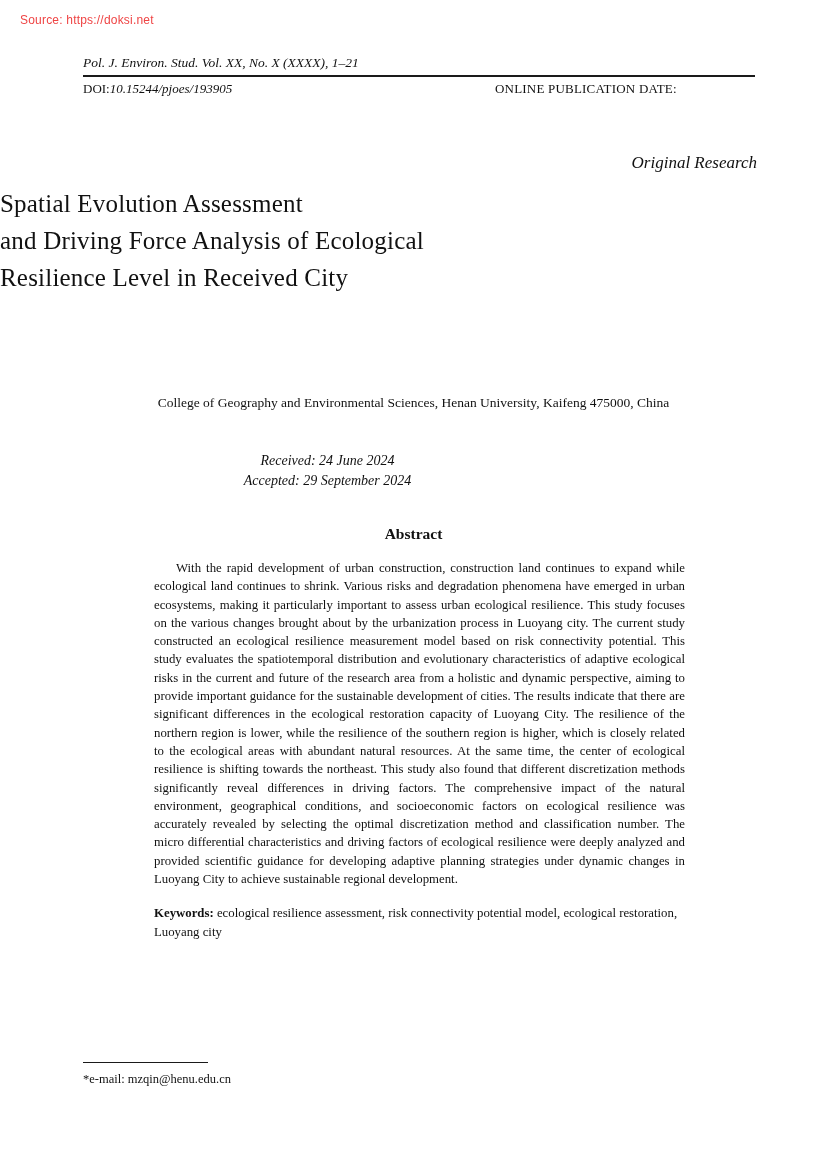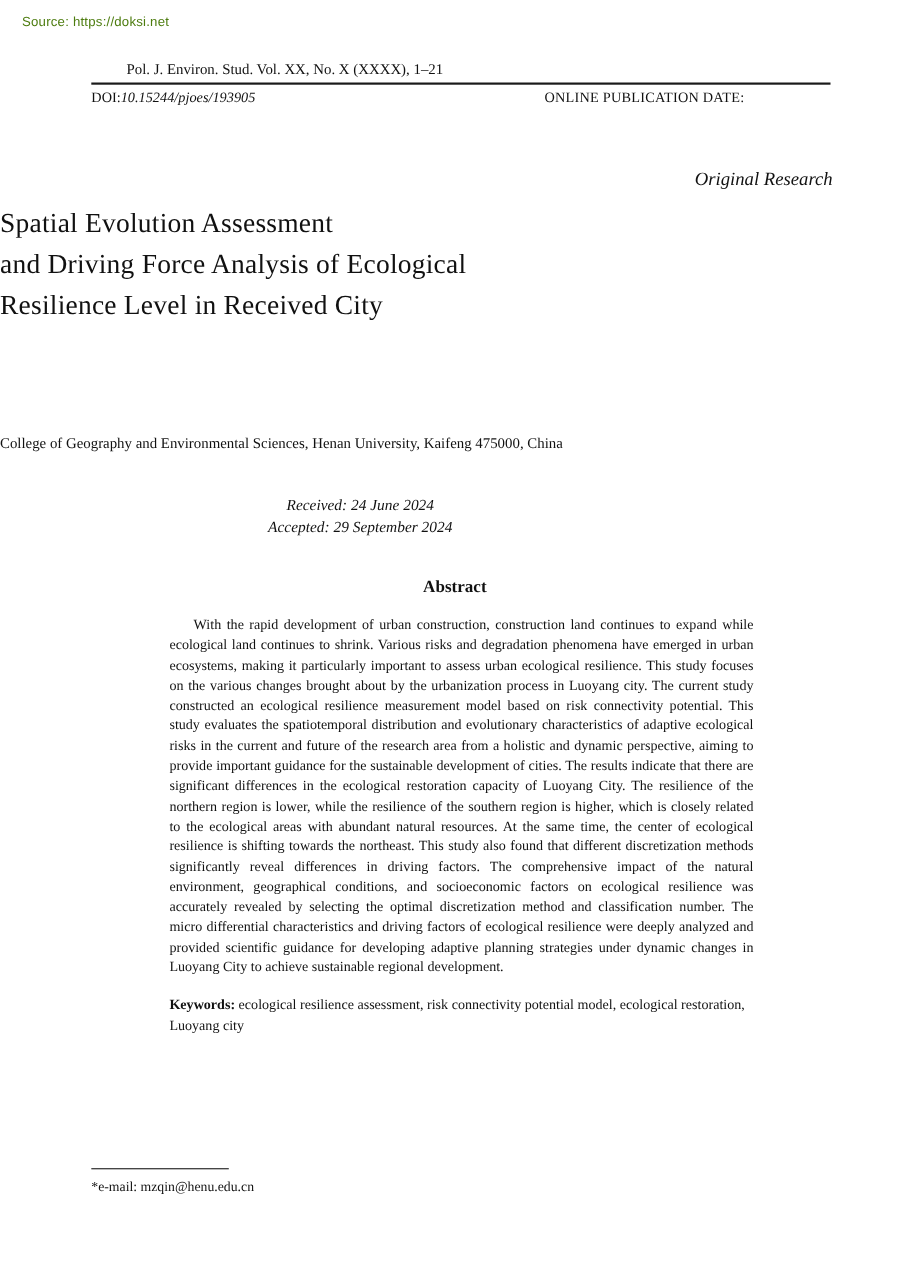--- a/index.html
+++ b/index.html
@@ -15,34 +15,34 @@
     color: #111111;
     font-family: "Liberation Serif", serif;
     overflow: hidden;
   }
   .watermark {
     position: absolute;
     left: 20px;
     top: 13px;
     font-family: "Liberation Sans", sans-serif;
     font-size: 12px;
-    color: #4d7c0f;
+    color: #ef4444;
     letter-spacing: 0.2px;
   }
   .masthead {
     position: absolute;
     left: 83px;
     top: 54px;
     width: 672px;
   }
   .journal-line {
+    font-style: italic;
     font-size: 13.5px;
     line-height: 17px;
     margin-bottom: 4px;
-    margin-left: 32px;
   }
   .masthead-rule {
     border: none;
     border-top: 2px solid #1a1a1a;
     margin: 0 0 3px 0;
   }
   .doi-row {
     position: relative;
     font-size: 13px;
     line-height: 17px;
@@ -84,20 +84,21 @@
     text-align: center;
     font-weight: bold;
     font-size: 16px;
     line-height: 19px;
   }
   .affiliation-line {
     position: absolute;
     top: 394px;
     left: 0;
     width: 827px;
+    text-align: center;
     font-size: 13.5px;
     line-height: 17px;
   }
   .dates-block {
     position: absolute;
     top: 451px;
     left: 0;
     width: 655px;
     text-align: center;
     font-style: italic;

